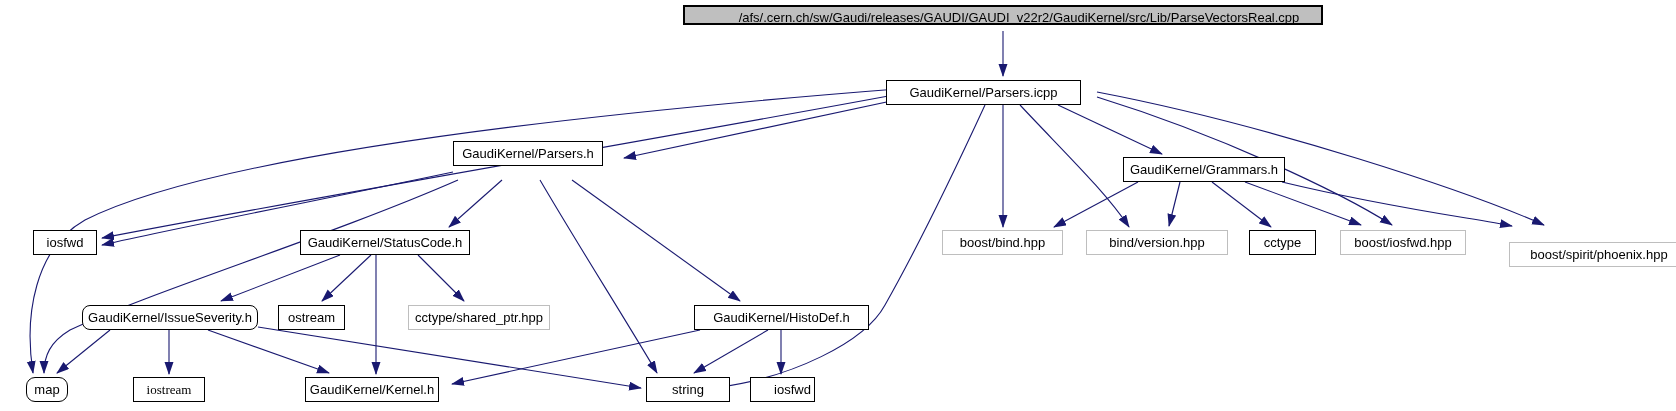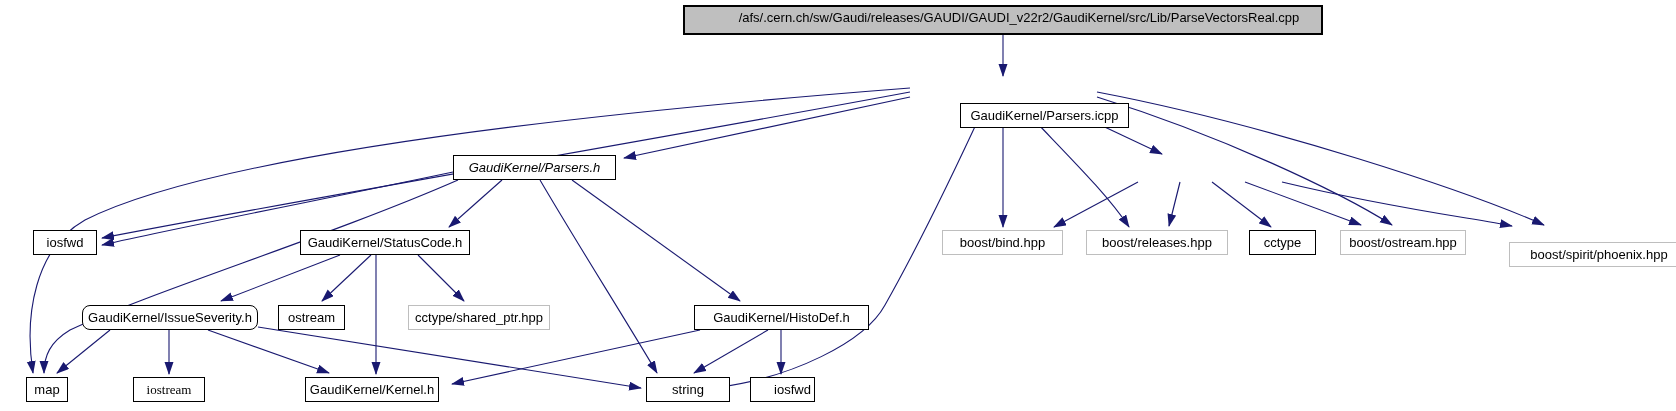--- a/index.html
+++ b/index.html
@@ -3,21 +3,21 @@
 <meta charset="utf-8">
 <style>
   html,body{margin:0;padding:0;background:#ffffff;}
   #graph{position:relative;width:1676px;height:411px;background:#ffffff;overflow:hidden;
          font-family:"Liberation Sans","DejaVu Sans",sans-serif;}
   #edges{position:absolute;left:0;top:0;width:1676px;height:411px;}
   .node{position:absolute;box-sizing:border-box;background:#ffffff;border:1px solid #000000;
         font-size:13px;color:#000000;text-align:center;white-space:nowrap;line-height:23px;
         height:25px;overflow:hidden;}
   .node.external{border-color:#bebebe;}
-  .node.current{background:#bfbfbf;border:2px solid #000000;height:30px;line-height:22px;padding-left:32px;}
+  .node.current{background:#bfbfbf;border:2px solid #000000;height:20px;line-height:22px;padding-left:32px;}
   path.edge{fill:none;stroke:#191970;stroke-width:1.1;}
 </style>
 </head>
 <body>
 
 <div id="graph">
 
   <svg id="edges" width="1676" height="411" viewBox="0 0 1676 411" xmlns="http://www.w3.org/2000/svg">
     <defs>
       <marker id="arrow" markerUnits="userSpaceOnUse" markerWidth="14" markerHeight="10" refX="12" refY="4.5" orient="auto">
@@ -52,48 +52,49 @@
     <path class="edge" marker-end="url(#arrow)" d="M781,330 L781,374"></path>
     <path class="edge" marker-end="url(#arrow)" d="M1138,182 L1054,227"></path>
     <path class="edge" marker-end="url(#arrow)" d="M1180,182 L1169,226"></path>
     <path class="edge" marker-end="url(#arrow)" d="M1212,182 L1271,227"></path>
     <path class="edge" marker-end="url(#arrow)" d="M1245,182 L1361,225"></path>
     <path class="edge" marker-end="url(#arrow)" d="M1282,182 C1390,208 1472,218 1512,226"></path>
   </svg>
 
   <div class="node current" style="left:683px;top:5px;width:640px;">/afs/.cern.ch/sw/Gaudi/releases/GAUDI/GAUDI_v22r2/GaudiKernel/src/Lib/ParseVectorsReal.cpp</div>
 
-  <div class="node" style="left:960px;top:80px;width:169px;margin-top:23px;">GaudiKernel/Parsers.icpp</div>
+  <div class="node" style="left:886px;top:80px;width:195px;">GaudiKernel/Parsers.icpp</div>
 
-  <div class="node" style="left:453px;top:155px;width:163px;font-style:italic;">GaudiKernel/Parsers.h</div>
+  <div class="node" style="left:453px;top:141px;width:150px;">GaudiKernel/Parsers.h</div>
 
+  <div class="node" style="left:1123px;top:157px;width:162px;">GaudiKernel/Grammars.h</div>
 
   <div class="node" style="left:33px;top:230px;width:64px;">iosfwd</div>
 
   <div class="node" style="left:300px;top:230px;width:170px;">GaudiKernel/StatusCode.h</div>
 
   <div class="node external" style="left:942px;top:230px;width:121px;">boost/bind.hpp</div>
 
-  <div class="node external" style="left:1086px;top:230px;width:142px;">boost/releases.hpp</div>
+  <div class="node external" style="left:1086px;top:230px;width:142px;">bind/version.hpp</div>
 
   <div class="node" style="left:1249px;top:230px;width:67px;">cctype</div>
 
-  <div class="node external" style="left:1340px;top:230px;width:126px;">boost/ostream.hpp</div>
+  <div class="node external" style="left:1340px;top:230px;width:126px;">boost/iosfwd.hpp</div>
 
   <div class="node external" style="left:1489px;top:242px;width:180px;margin-left:20px;">boost/spirit/phoenix.hpp</div>
 
   <div class="node" style="left:82px;top:305px;width:176px;border-radius:8px;">GaudiKernel/IssueSeverity.h</div>
 
   <div class="node" style="left:278px;top:305px;width:67px;">ostream</div>
 
   <div class="node external" style="left:408px;top:305px;width:142px;">cctype/shared_ptr.hpp</div>
 
   <div class="node" style="left:694px;top:305px;width:175px;">GaudiKernel/HistoDef.h</div>
 
-  <div class="node" style="left:26px;top:377px;width:42px;">map</div>
+  <div class="node" style="left:26px;top:377px;width:42px;border-radius:9px;">map</div>
 
   <div class="node" style="left:133px;top:377px;width:72px;font-family:Liberation Serif, serif;">iostream</div>
 
   <div class="node" style="left:305px;top:377px;width:134px;">GaudiKernel/Kernel.h</div>
 
   <div class="node" style="left:646px;top:377px;width:84px;">string</div>
 
   <div class="node" style="left:750px;top:377px;width:65px;padding-left:20px;">iosfwd</div>
 
 </div>

